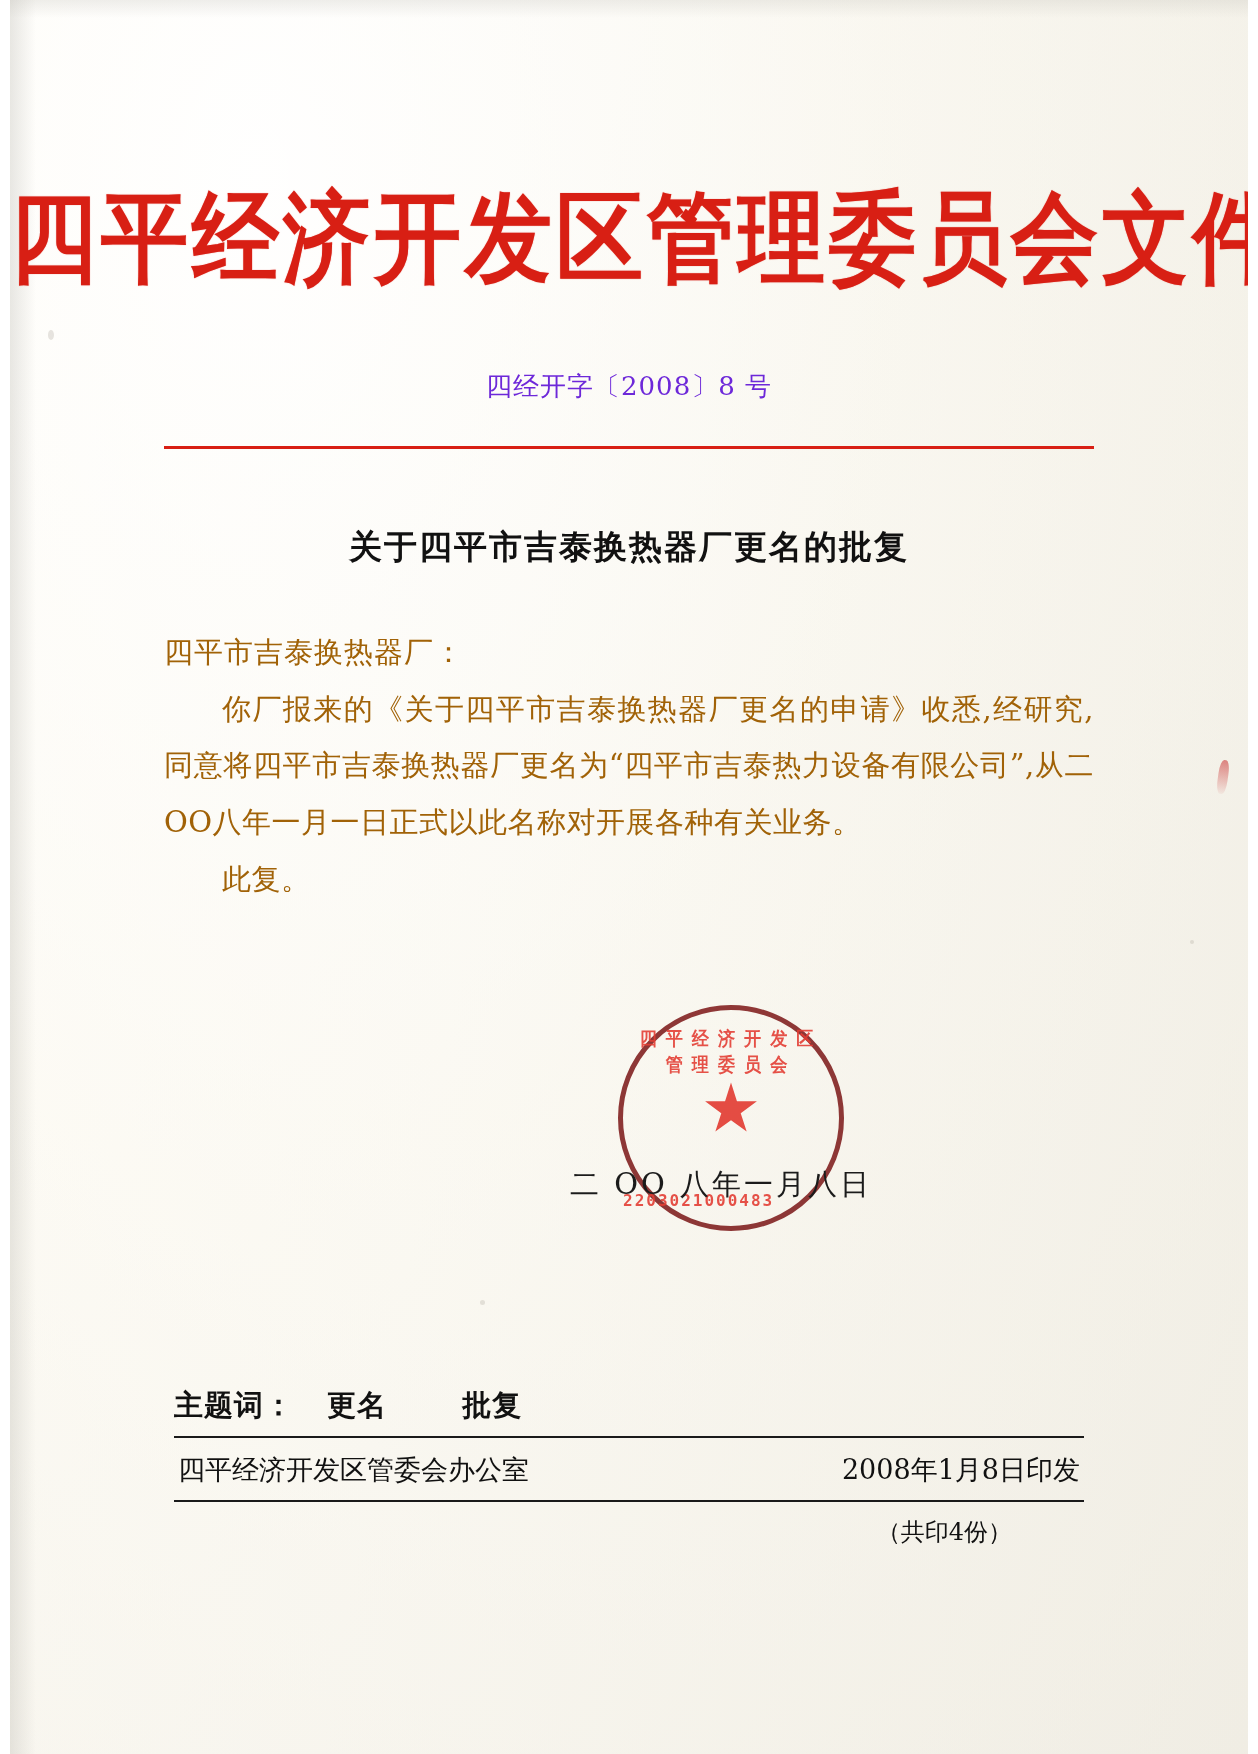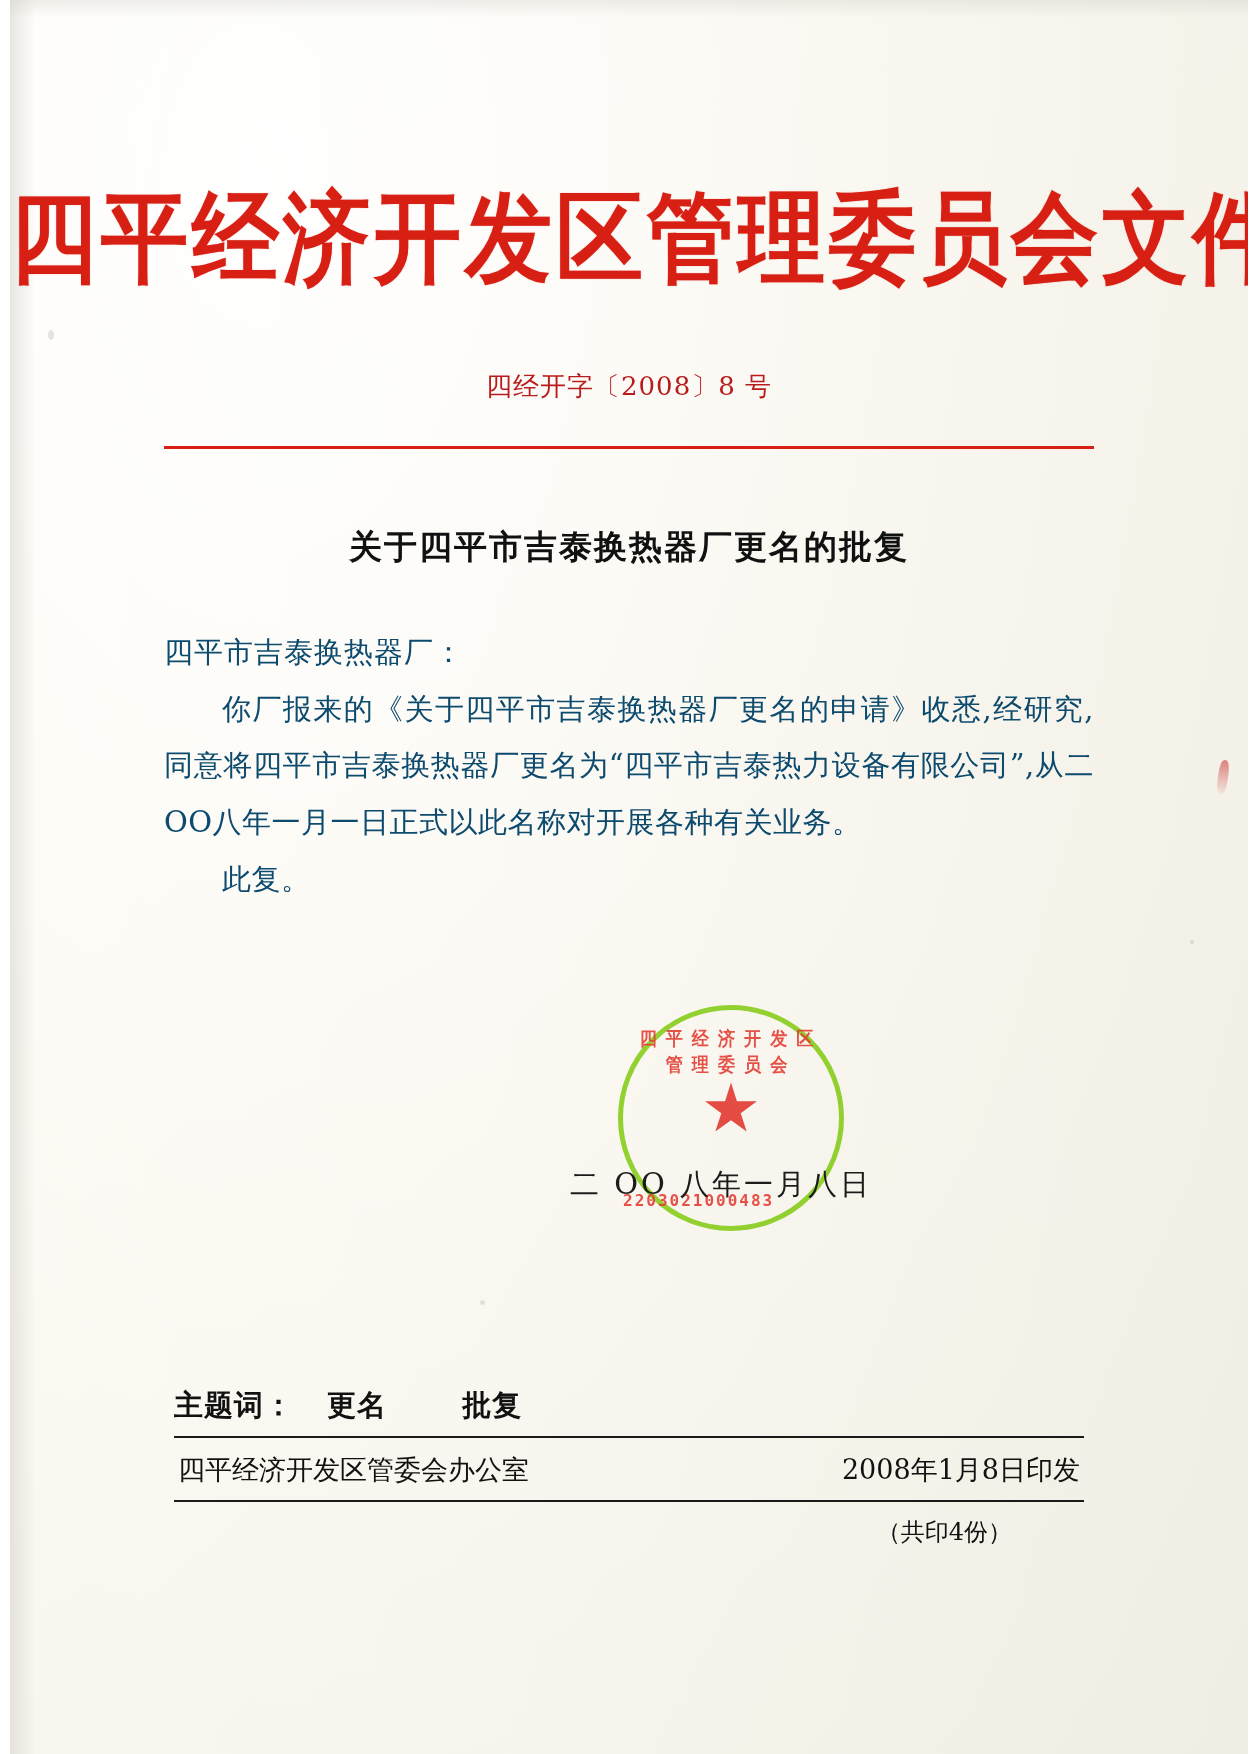--- a/index.html
+++ b/index.html
@@ -75,21 +75,21 @@
     transform-origin: center top;
     text-shadow: 0 0 1px rgba(216,31,20,0.55);
     white-space: nowrap;
   }
 
   
   .docnum {
     margin-top: 92px;
     text-align: center;
     font-size: 26px;
-    color: #b91c1c;
+    color: #6d28d9;
     font-family: "DejaVu Serif", "Liberation Serif", serif;
     letter-spacing: 1px;
   }
 
   
   .red-rule {
     margin: 42px auto 0 auto;
     width: 930px;
     height: 3px;
     background: #d81f14;
@@ -105,21 +105,21 @@
     font-family: "DejaVu Sans", "Liberation Sans", sans-serif;
     letter-spacing: 2px;
   }
 
   
   .body-block {
     margin: 54px auto 0 auto;
     width: 930px;
     font-family: "DejaVu Serif", "Liberation Serif", serif;
     font-size: 29px;
-    color: #0c4a6e;
+    color: #a16207;
     line-height: 1.95;
   }
   .salutation {
     letter-spacing: 1px;
   }
   .para {
     text-indent: 2em;
     letter-spacing: 0.5px;
     text-align: justify;
   }
@@ -130,21 +130,21 @@
     position: relative;
     height: 300px;
     margin-top: 90px;
   }
   .seal {
     position: absolute;
     left: 608px;
     top: 8px;
     width: 216px;
     height: 216px;
-    border: 5px solid #84cc16;
+    border: 5px solid #7f1d1d;
     border-radius: 50%;
     opacity: 0.88;
   }
   .seal-inner {
     position: absolute;
     inset: 6px;
     border-radius: 50%;
   }
   .seal-star {
     position: absolute;

